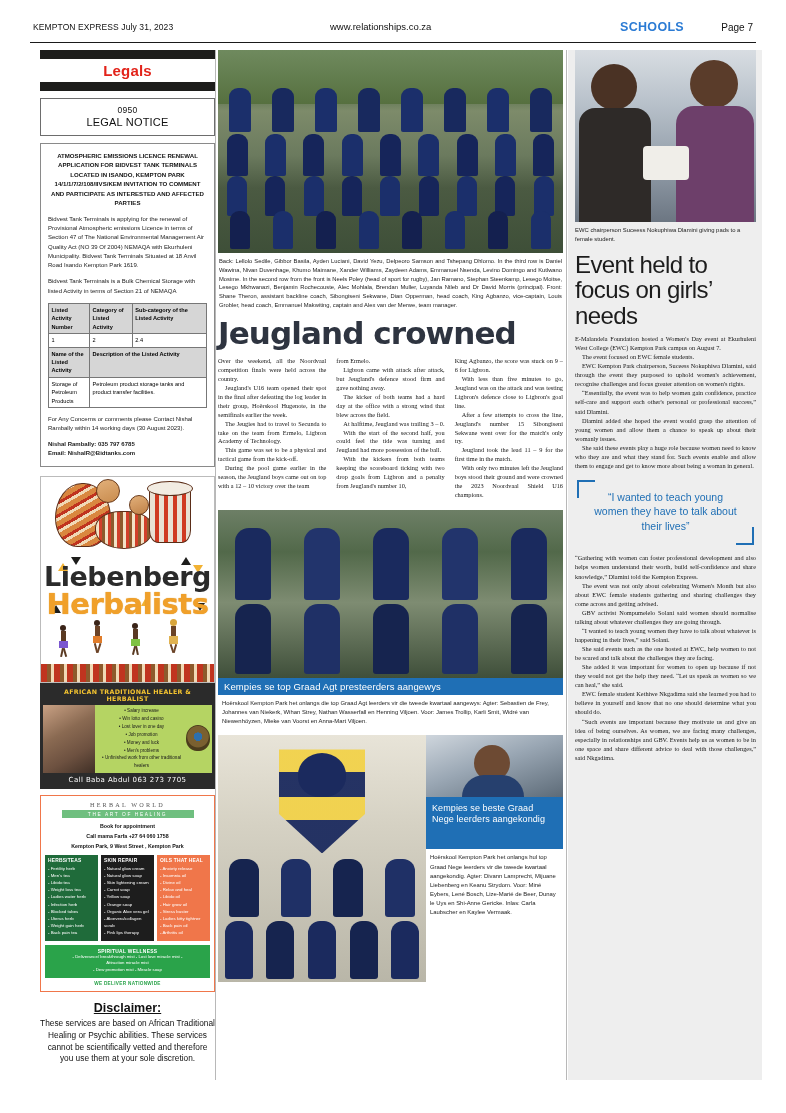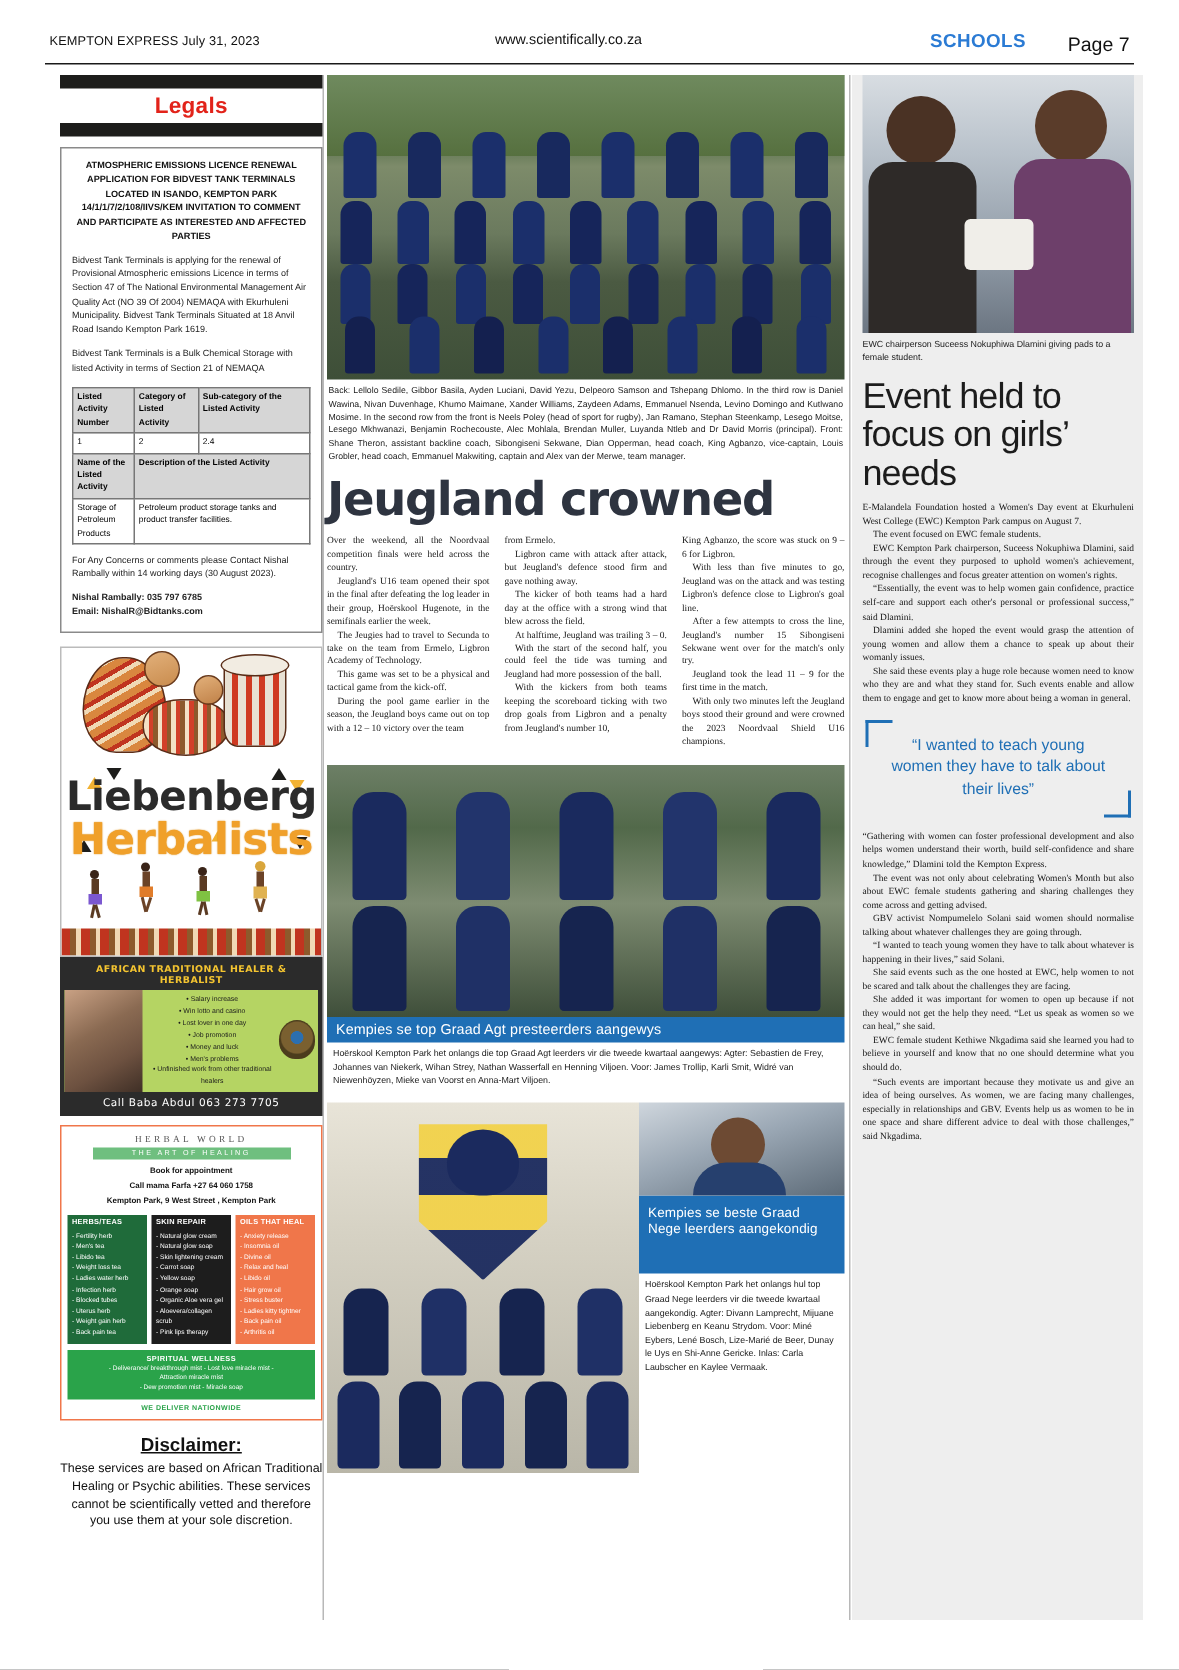--- a/index.html
+++ b/index.html
@@ -5,21 +5,21 @@
   html,body{margin:0;padding:0;background:#9a9a9a;}
   body{font-family:"Liberation Sans",sans-serif;}
   #page{position:relative;width:786px;height:1113px;background:#ffffff;overflow:hidden;}
 
   
   .masthead{position:absolute;left:30px;top:20px;width:726px;height:22px;
             border-bottom:1.5px solid #1a1a1a;}
   .mh-left{position:absolute;left:3px;top:2px;font-size:8.5px;color:#111;letter-spacing:.1px;}
   .mh-url{position:absolute;left:300px;top:1px;font-size:9.5px;color:#111;}
   .mh-sec{position:absolute;right:72px;top:0px;font-size:12.5px;font-weight:bold;color:#2b7bd4;letter-spacing:.3px;}
-  .mh-page{position:absolute;right:3px;top:2px;font-size:13px;color:#111;}
+  .mh-page{position:absolute;right:3px;top:2px;font-size:10px;color:#111;}
 
   
   .vrule{position:absolute;width:1px;background:#b8b8b8;}
 
   
   .col-left{position:absolute;left:40px;top:50px;width:175px;}
   .legal-bar{height:9px;background:#1d1d1b;}
   .legals-title{text-align:center;color:#e2231a;font-weight:bold;font-size:15px;
                 letter-spacing:.2px;padding:3px 0 3px;}
   .notice-box{border:1.2px solid #6d6d6d;margin-top:7px;padding:6px 4px 7px;text-align:center;}
@@ -123,34 +123,38 @@
 </style>
 </head>
 <body>
 
 <div id="page">
 
   <div class="grayband"></div>
 
   <div class="masthead">
     <div class="mh-left">KEMPTON EXPRESS July 31, 2023</div>
-    <div class="mh-url">www.scientifically.co.za</div>
+    <div class="mh-url">www.relationships.co.za</div>
     <div class="mh-sec">SCHOOLS</div>
     <div class="mh-page">Page 7</div>
   </div>
 
   <div class="vrule" style="left:215px;top:50px;height:1030px;"></div>
   <div class="vrule" style="left:566px;top:50px;height:1030px;"></div>
 
   <div class="col-left">
 
     <div class="legal-bar"></div>
     <div class="legals-title">Legals</div>
     <div class="legal-bar"></div>
 
+    <div class="notice-box">
+      <div class="notice-num">0950</div>
+      <div class="notice-lbl">LEGAL NOTICE</div>
+    </div>
 
     <div class="legal-body">
       <div class="lb-head">ATMOSPHERIC EMISSIONS LICENCE RENEWAL APPLICATION FOR BIDVEST TANK TERMINALS LOCATED IN ISANDO, KEMPTON PARK 14/1/1/7/2/108/IIVS/KEM INVITATION TO COMMENT AND PARTICIPATE AS INTERESTED AND AFFECTED PARTIES</div>
       <div class="lb-p">Bidvest Tank Terminals is applying for the renewal of Provisional Atmospheric emissions Licence in terms of Section 47 of The National Environmental Management Air Quality Act (NO 39 Of 2004) NEMAQA with Ekurhuleni Municipality. Bidvest Tank Terminals Situated at 18 Anvil Road Isando Kempton Park 1619.</div>
       <div class="lb-p">Bidvest Tank Terminals is a Bulk Chemical Storage with listed Activity in terms of Section 21 of NEMAQA</div>
 
       <table class="legal-tbl">
         <tbody>
             <tr>
           <td class="tbl-h" style="width:26%">Listed Activity Number</td>

